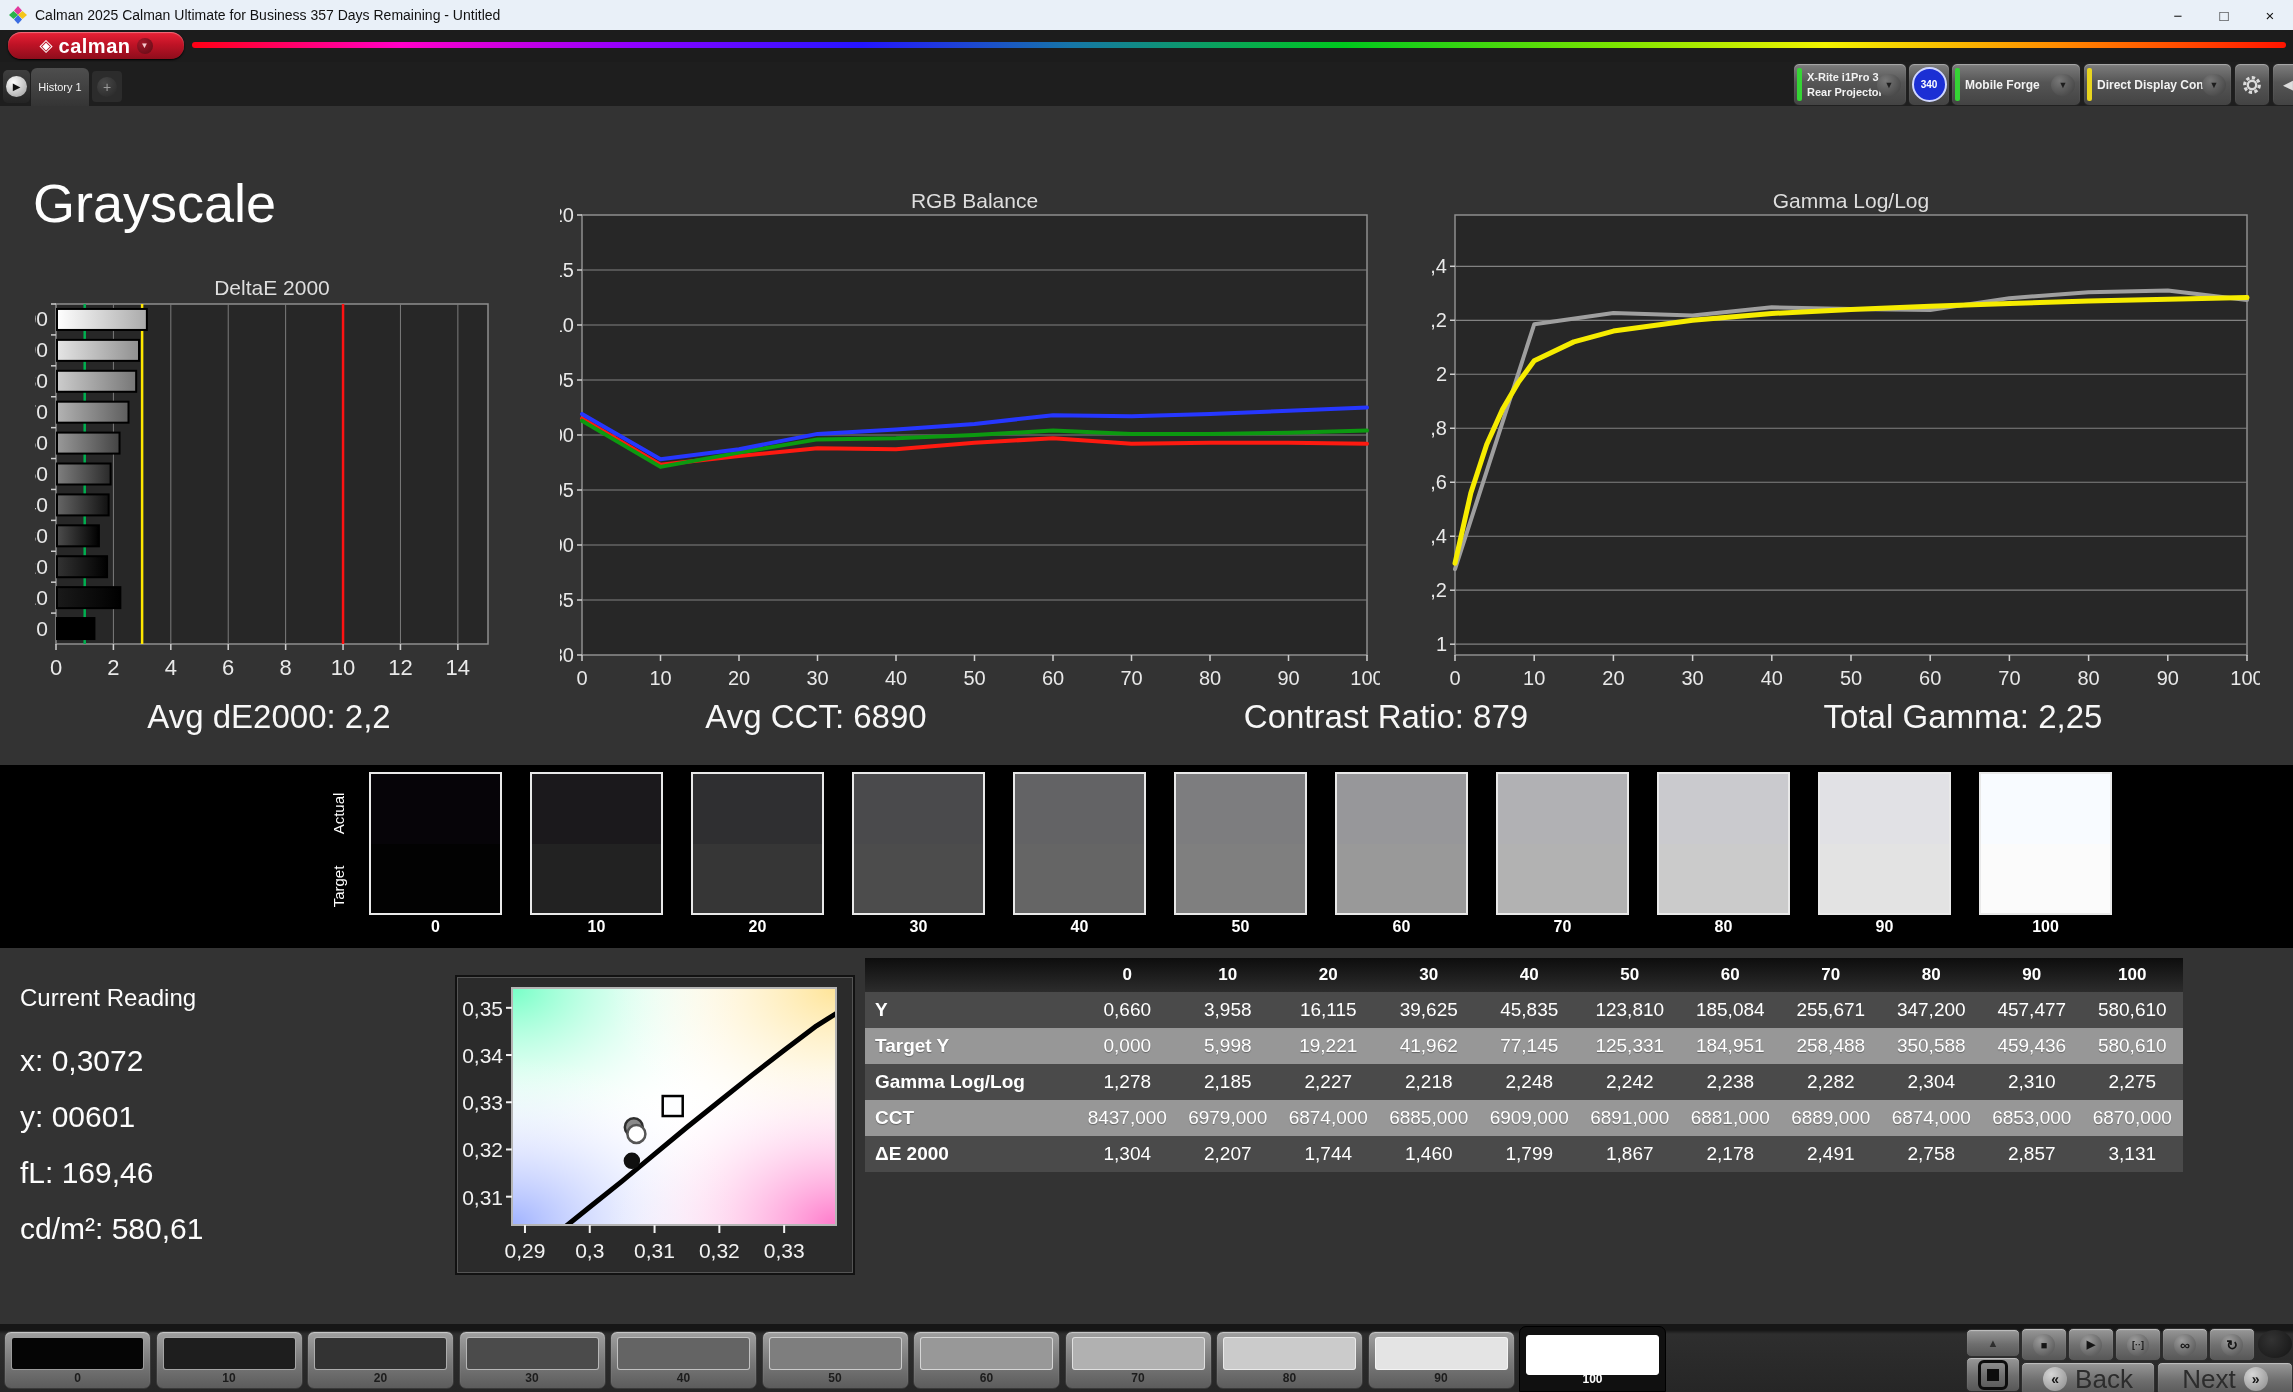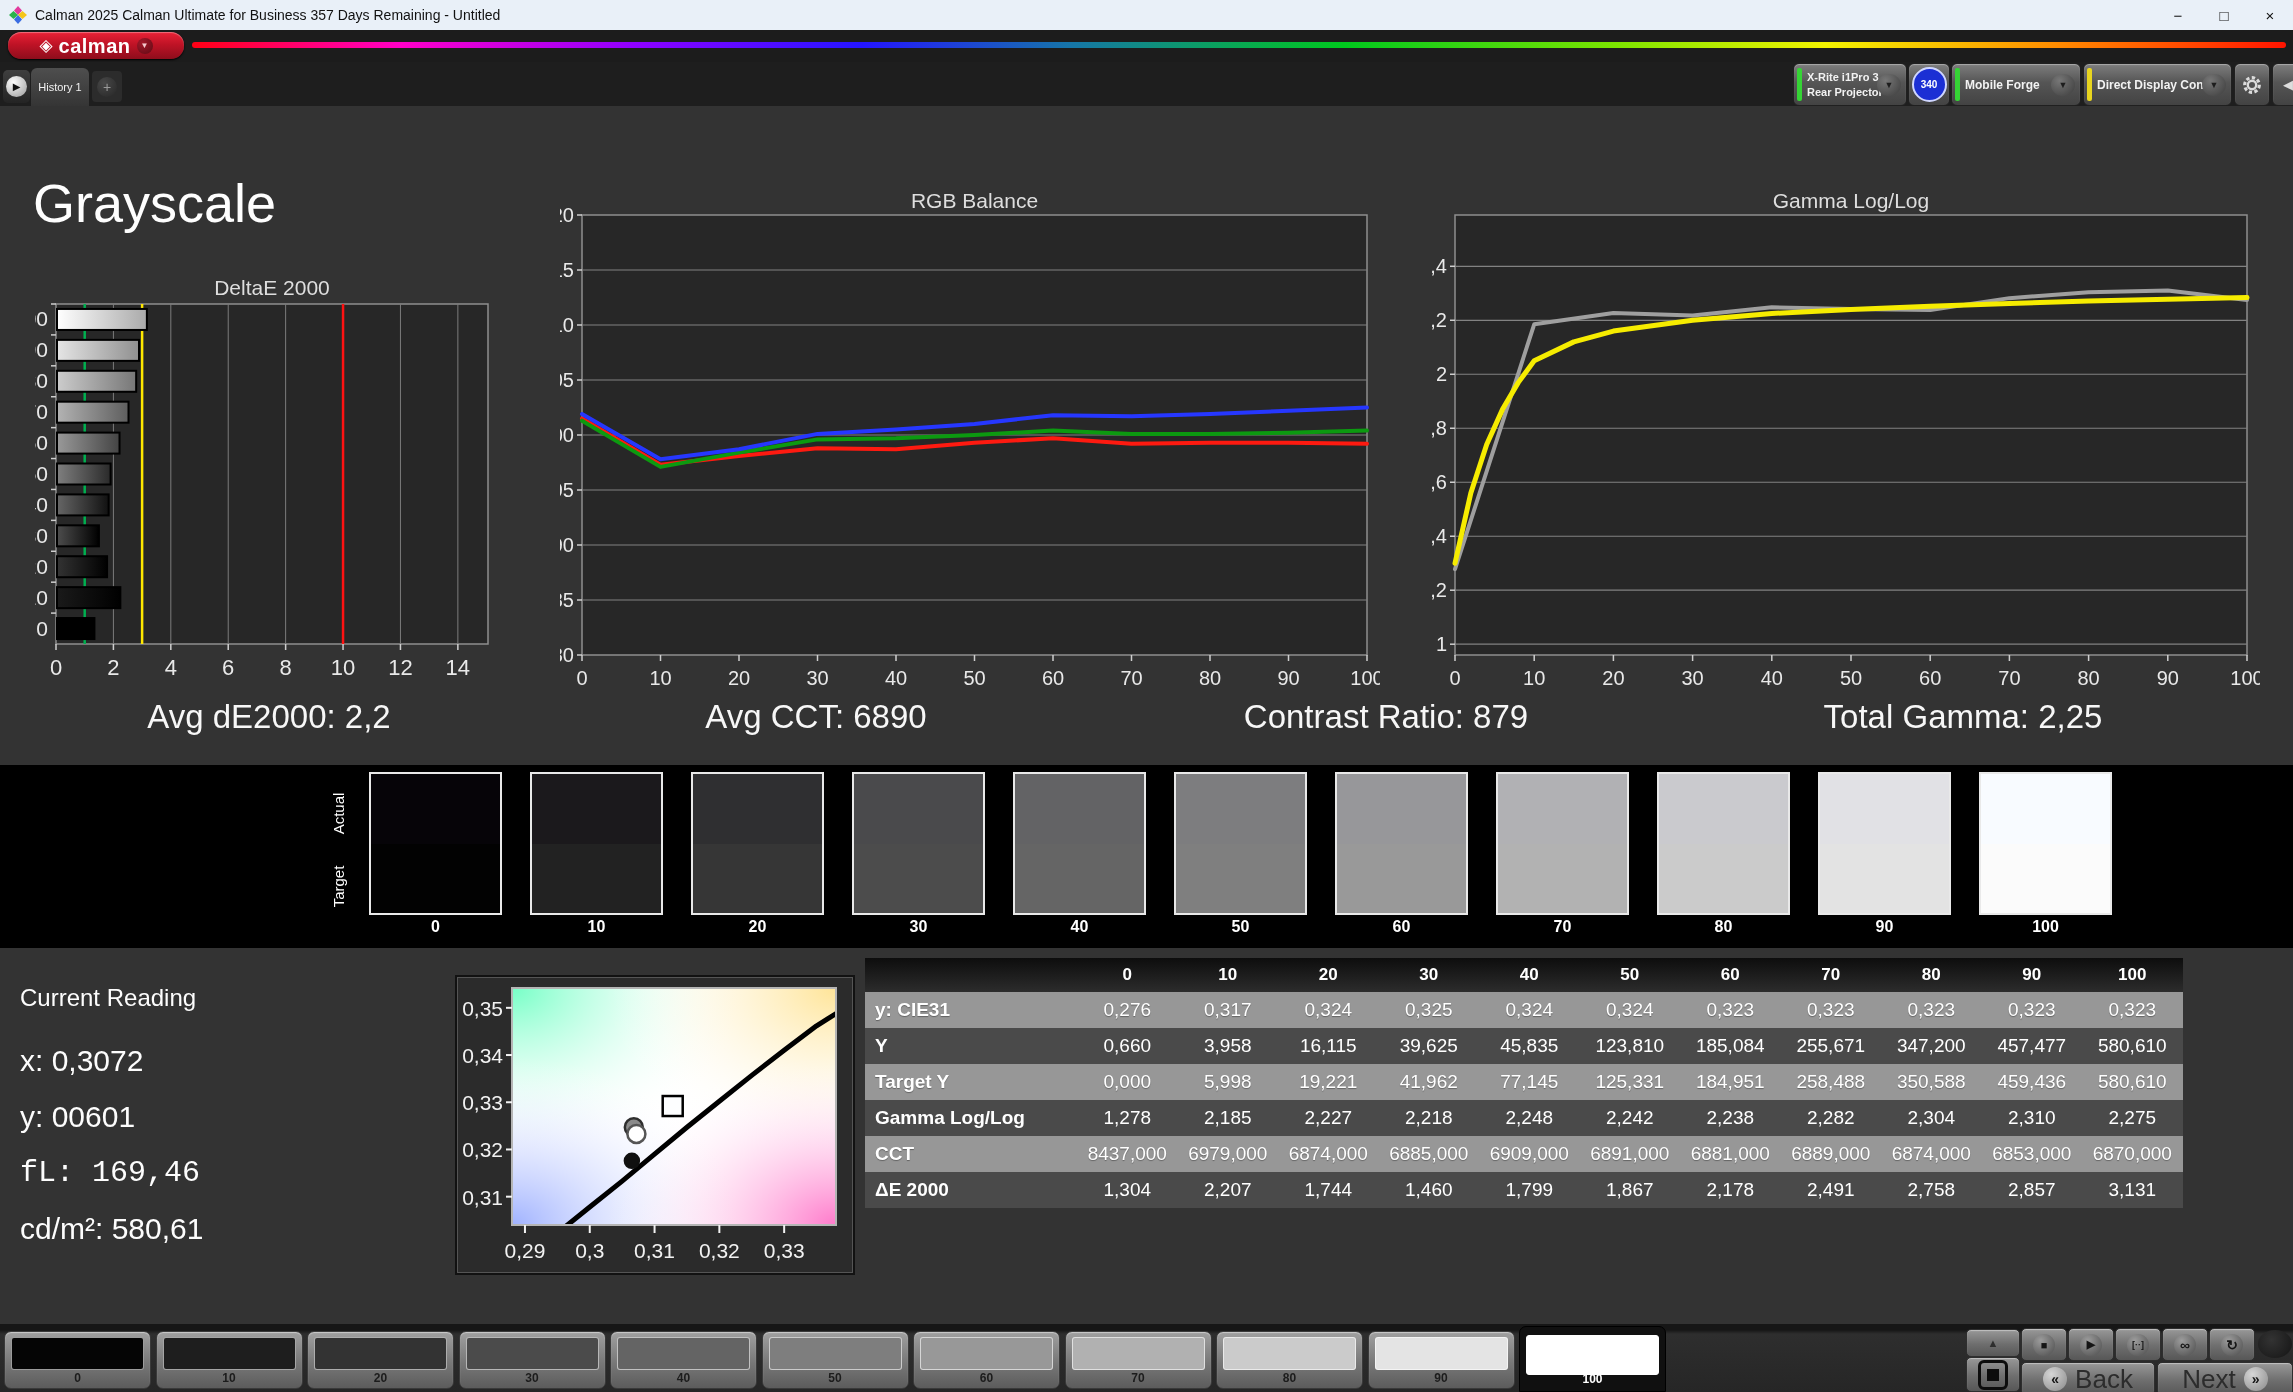--- a/index.html
+++ b/index.html
@@ -458,21 +458,21 @@
         <div style="background: rgb(248, 251, 255);"></div>
         <div style="background: rgb(251, 251, 251);"></div>
       </div>
       <div class="gsw-lbl" style="left: 1979px;">100</div>
     </div>
 </div>
 
 <div class="abs cr-heading">Current Reading</div>
 <div class="abs cr-line" style="top:1044px;">x: 0,3072</div>
 <div class="abs cr-line" style="top:1100px;">y: 00601</div>
-<div class="abs cr-line" style="top:1156px;font-family:Liberation Mono, monospace;">fL: 169,46</div>
+<div class="abs cr-line" style="top:1156px;">fL: 169,46</div>
 <div class="abs cr-line" style="top:1212px;">cd/m²: 580,61</div>
 
 <div class="abs cie-box"><svg width="396" height="296">
       <defs>
         <radialGradient id="g1cie" cx="0%" cy="0%" r="95%">
           <stop offset="0%" stop-color="rgba(110,255,195,0.95)"></stop>
           <stop offset="75%" stop-color="rgba(255,255,255,0)"></stop>
         </radialGradient>
         <radialGradient id="g2cie" cx="100%" cy="0%" r="95%">
           <stop offset="0%" stop-color="rgba(255,225,140,0.9)"></stop>
@@ -550,34 +550,20 @@
         <th>40</th>
         <th>50</th>
         <th>60</th>
         <th>70</th>
         <th>80</th>
         <th>90</th>
         <th>100</th>
       </tr>
     </thead>
     <tbody>
-      <tr class="light">
-        <td class="rlabel">y: CIE31</td>
-        <td class="val">0,276</td>
-        <td class="val">0,317</td>
-        <td class="val">0,324</td>
-        <td class="val">0,325</td>
-        <td class="val">0,324</td>
-        <td class="val">0,324</td>
-        <td class="val">0,323</td>
-        <td class="val">0,323</td>
-        <td class="val">0,323</td>
-        <td class="val">0,323</td>
-        <td class="val">0,323</td>
-      </tr>
       <tr class="dark">
         <td class="rlabel">Y</td>
         <td class="val">0,660</td>
         <td class="val">3,958</td>
         <td class="val">16,115</td>
         <td class="val">39,625</td>
         <td class="val">45,835</td>
         <td class="val">123,810</td>
         <td class="val">185,084</td>
         <td class="val">255,671</td>

